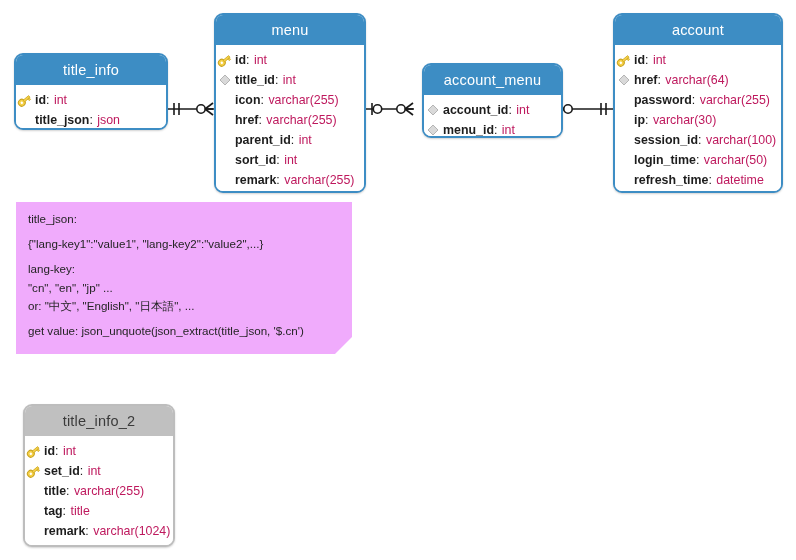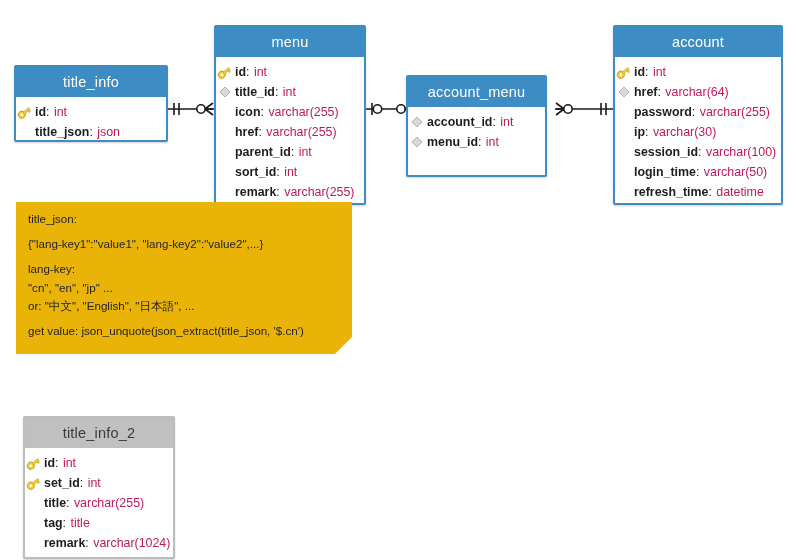--- a/index.html
+++ b/index.html
@@ -31,26 +31,25 @@
     top: 0;
     width: 796px;
     height: 560px;
     pointer-events: none;
   }
 
   
   .entity {
     position: absolute;
     box-sizing: border-box;
-    border-radius: 2px;
+    border-radius: 9px;
     background: #ffffff;
     border: 2px solid #3d8dc4;
     overflow: hidden;
     box-shadow: 0 1px 2px rgba(0,0,0,0.18);
-    margin-top: 12px;
   }
   .entity.gray {
     border-color: #bdbdbd;
   }
   .entity-header {
     height: 30px;
     line-height: 30px;
     text-align: center;
     color: #ffffff;
     background: #3d8dc4;
@@ -90,21 +89,21 @@
   .attr-type {
     color: #be185d;
     margin-left: 1px;
   }
   .colon { color: #1d1d1d; }
 
   
   .note {
     position: absolute;
     box-sizing: border-box;
-    background: #eab308;
+    background: #f0abfc;
     color: #242424;
     font-size: 11.6px;
     padding: 11px 4px 10px 12px;
     line-height: 1.05;
   }
   .note-line {
     margin: 0 0 13px 0;
     white-space: nowrap;
   }
   .note-line.tight { margin-bottom: 6px; }
@@ -253,21 +252,21 @@
       </div>
       <div class="attr">
         <span class="attr-icon"></span>
         <span class="attr-name">remark</span>
         <span class="colon">:&nbsp;</span>
         <span class="attr-type">varchar(255)</span>
       </div>
     </div>
   </div>
 
-  <div class="entity" id="ent-account_menu" style="left:406px; top:63px; width:141px; height:102px;">
+  <div class="entity" id="ent-account_menu" style="left:422px; top:63px; width:141px; height:75px;">
     <div class="entity-header">account_menu</div>
     <div class="entity-body">
       <div class="attr">
         <span class="attr-icon">
           <svg width="12" height="12" viewBox="0 0 12 12">
             <polygon points="6,1 11,6 6,11 1,6" fill="#d9d9d9" stroke="#b4b4b4" stroke-width="1"></polygon>
           </svg>
         </span>
         <span class="attr-name">account_id</span>
         <span class="colon">:&nbsp;</span>

